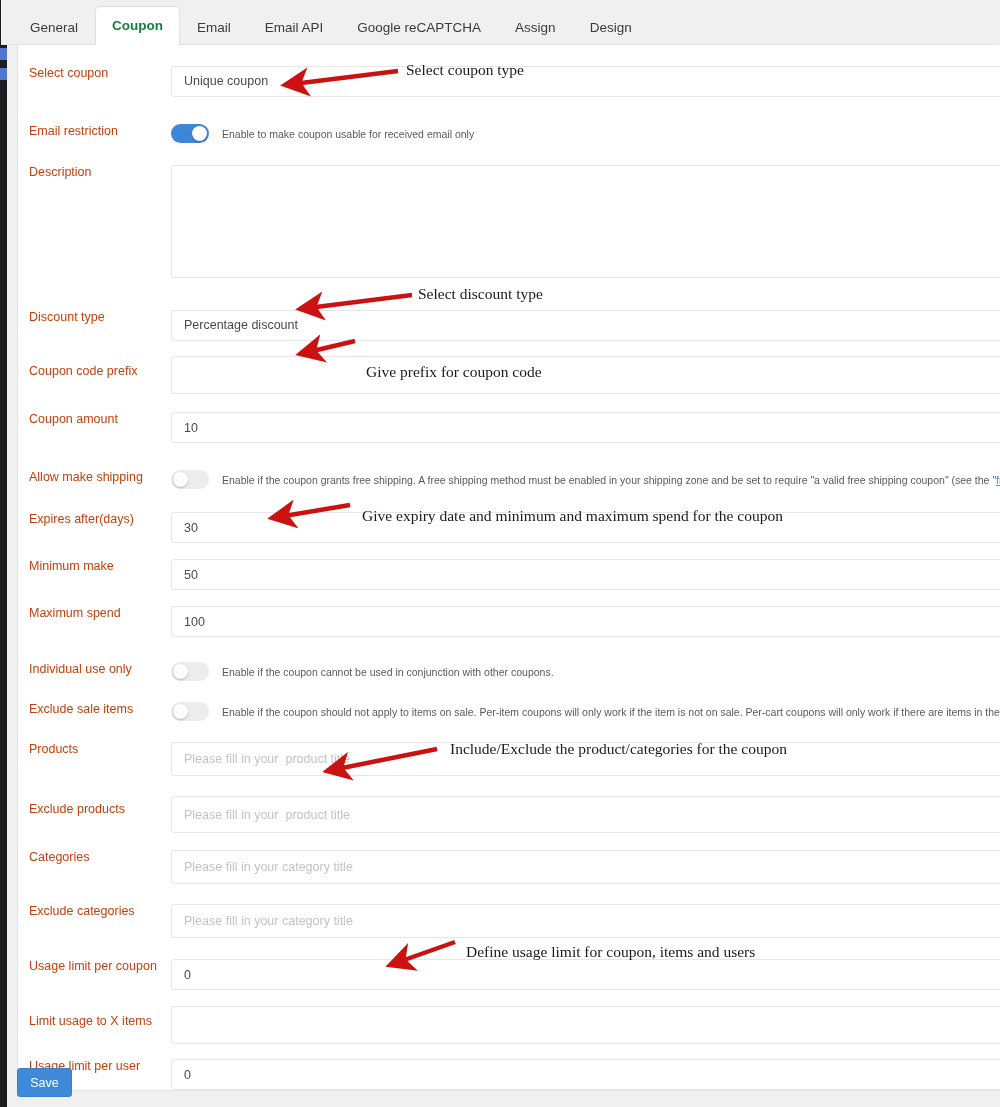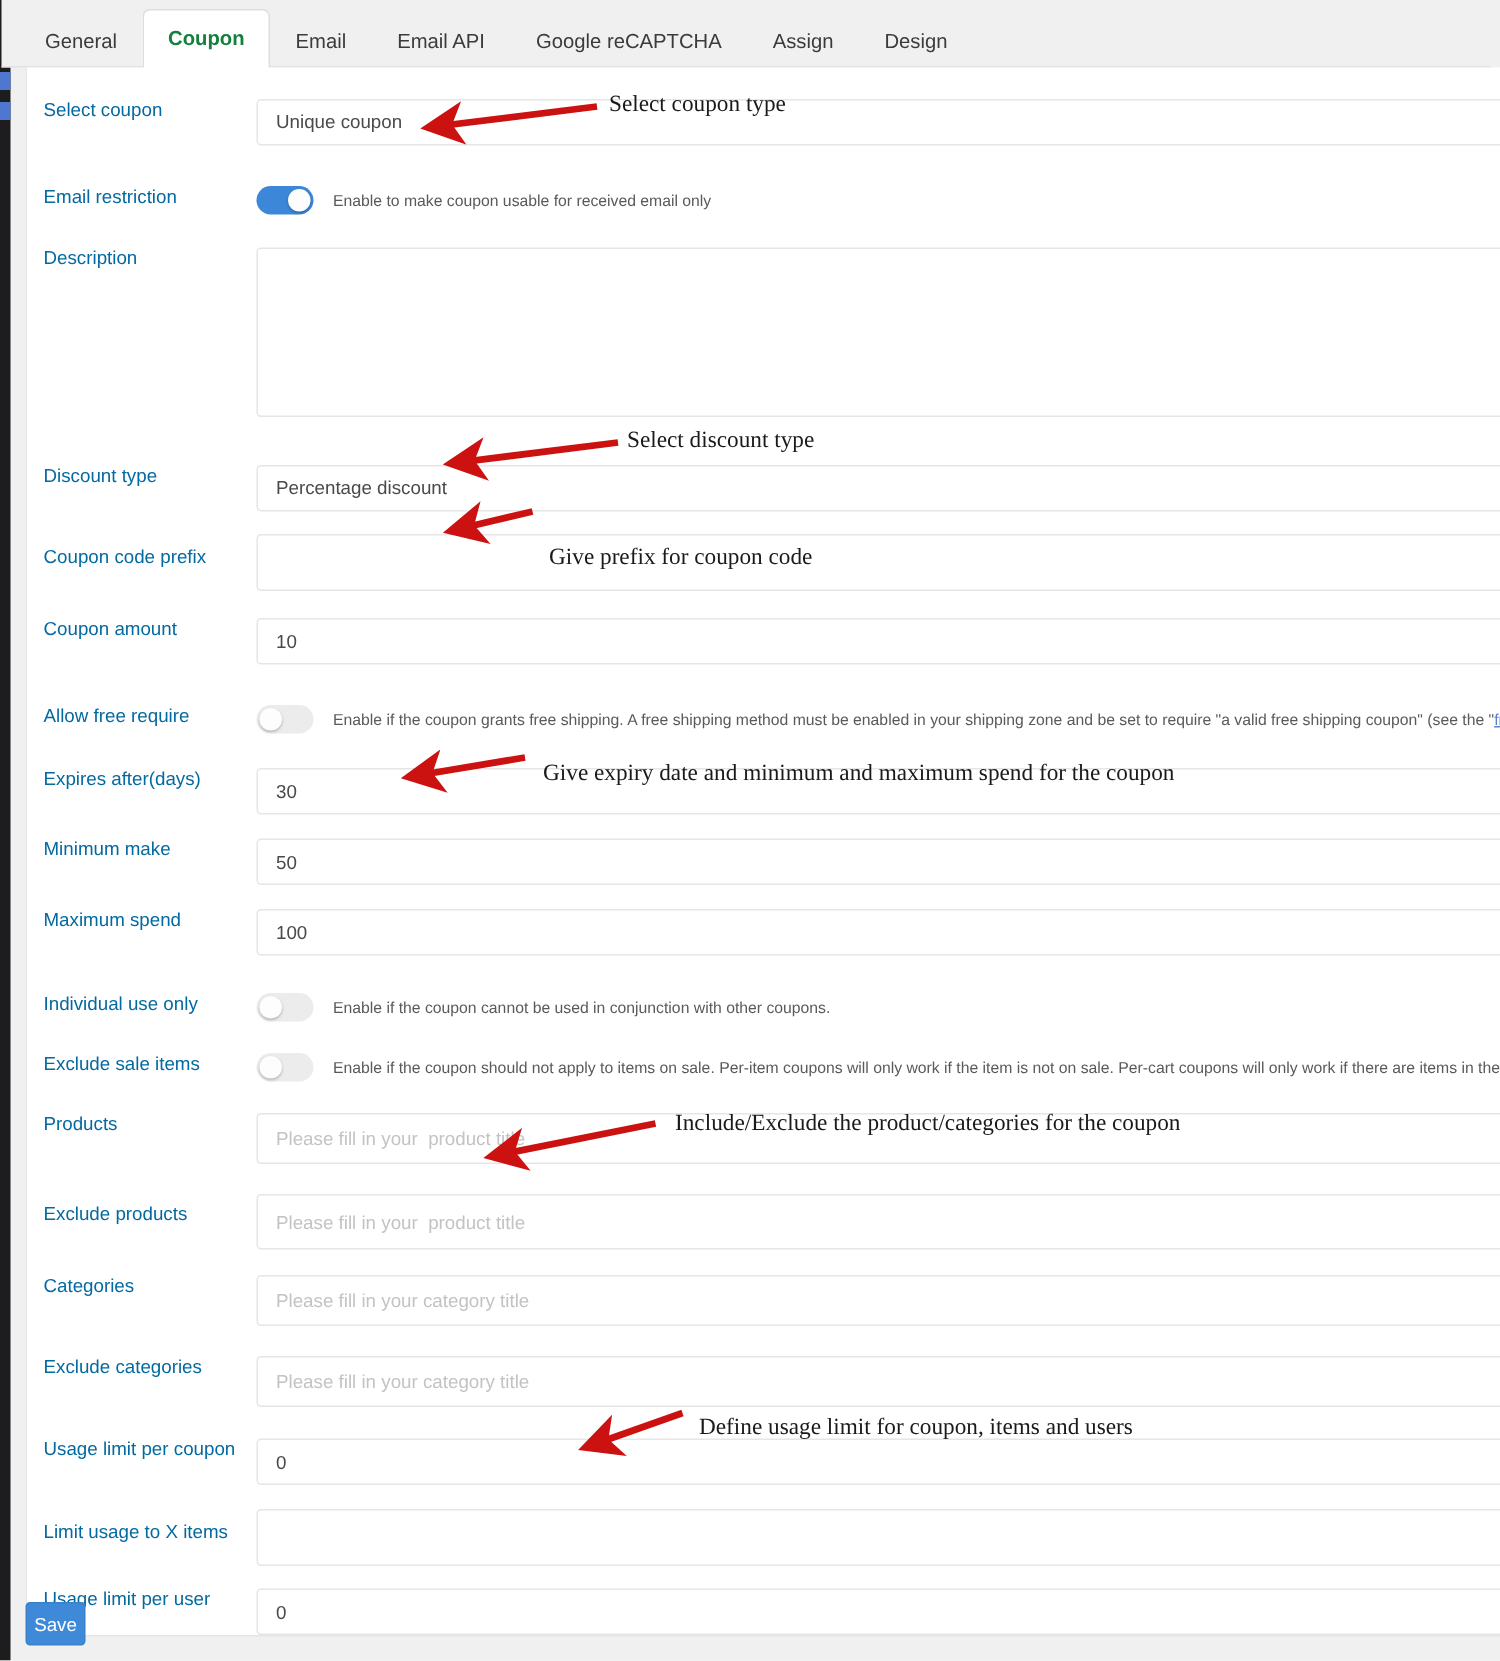--- a/index.html
+++ b/index.html
@@ -90,21 +90,21 @@
     position: relative;
     display: flex;
     align-items: flex-start;
     padding: 0;
   }
   .label {
     width: 153px;
     flex: 0 0 153px;
     padding-left: 11px;
     font-size: 12.5px;
-    color: #0369a1;
+    color: #c2410c;
     line-height: 1.25;
   }
   .field { flex: 1 1 auto; position: relative; }
 
   input.txt, .fauxselect, textarea.ta {
     display: block;
     width: 1000px;
     height: 31px;
     border: 1px solid #e6e6e6;
     border-radius: 3px;
@@ -157,21 +157,21 @@
     color: #5a7fd4;
     text-decoration: underline;
   }
 
   
   .savebar {
     position: absolute;
     left: 17px; top: 1068px;
   }
   .btn-save {
-    width: 40px; height: 29px;
+    width: 55px; height: 29px;
     background: #3f8ad8;
     border: 1px solid #3a81cc;
     border-radius: 3px;
     color: #ffffff;
     font-family: "Liberation Sans", sans-serif;
     font-size: 12.5px;
     cursor: pointer;
     padding: 0;
   }
 
@@ -252,21 +252,21 @@
     </div>
 
     <div class="row" style="margin-top:18px;">
       <div class="label">Coupon amount</div>
       <div class="field">
         <input class="txt" value="10" style="">
       </div>
     </div>
 
     <div class="row" style="margin-top:27px;">
-      <div class="label">Allow free require</div>
+      <div class="label">Allow make shipping</div>
       <div class="field">
         <div class="switchwrap">
           <div class="switch">
               <div class="knob"></div>
             </div>
           <div class="helptext"><span>Enable if the coupon grants free shipping. A free shipping method must be enabled in your shipping zone and be set to require "a valid free shipping coupon" (see the "</span><a href="#">free shipping method</a></div>
         </div>
       </div>
     </div>
 

